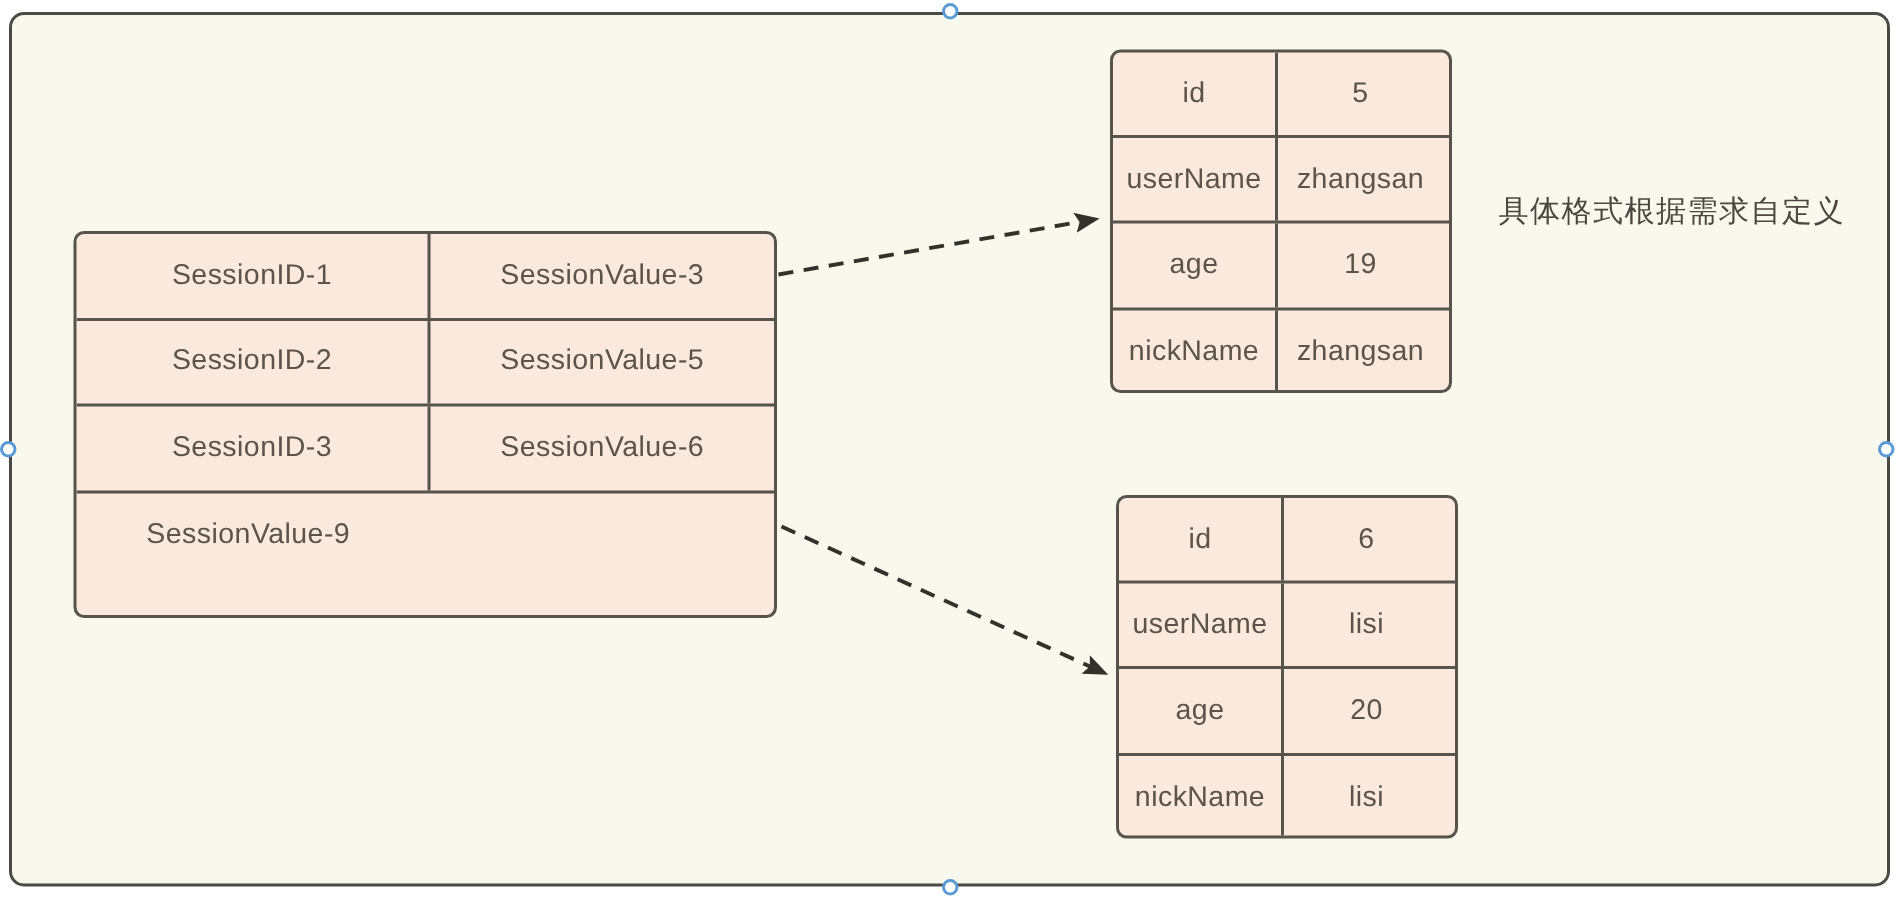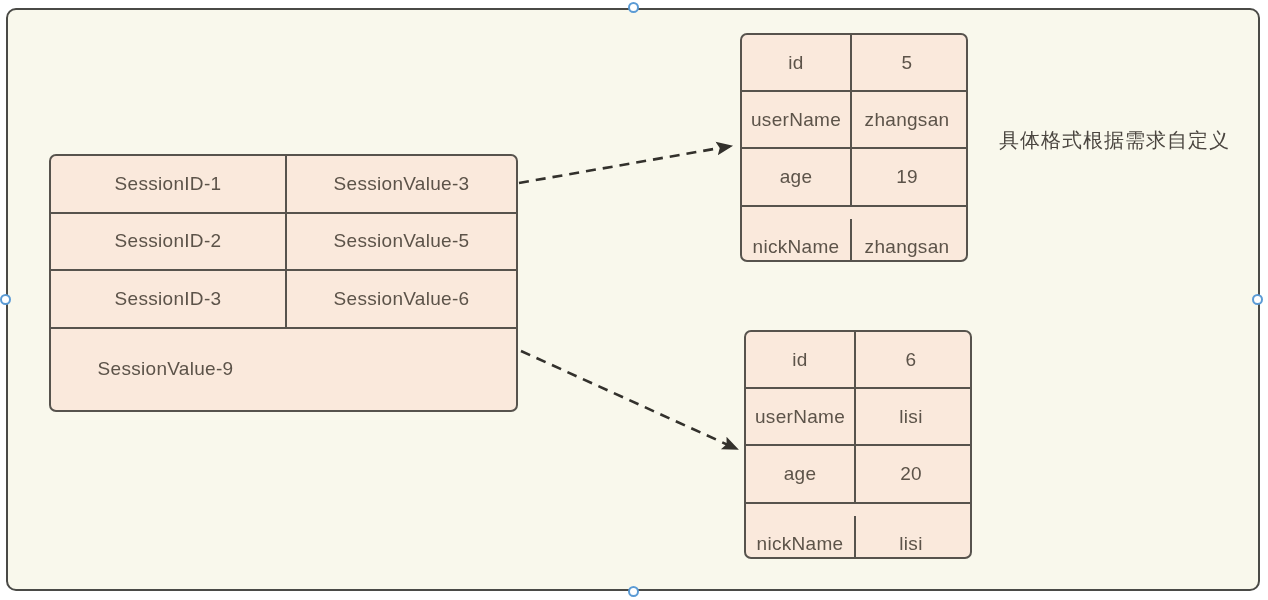--- a/index.html
+++ b/index.html
@@ -57,21 +57,20 @@
     overflow: hidden;
     z-index: 10;
   }
   .tbl .row {
     display: flex;
     box-sizing: border-box;
     border-bottom: 2px solid #57534d;
   }
   .tbl .row:last-child {
     border-bottom: none;
-    margin-top: 12px;
   }
   .tbl .cell {
     box-sizing: border-box;
     display: flex;
     align-items: center;
     justify-content: center;
     color: #5c5349;
     letter-spacing: 0.3px;
     white-space: nowrap;
     overflow: hidden;

